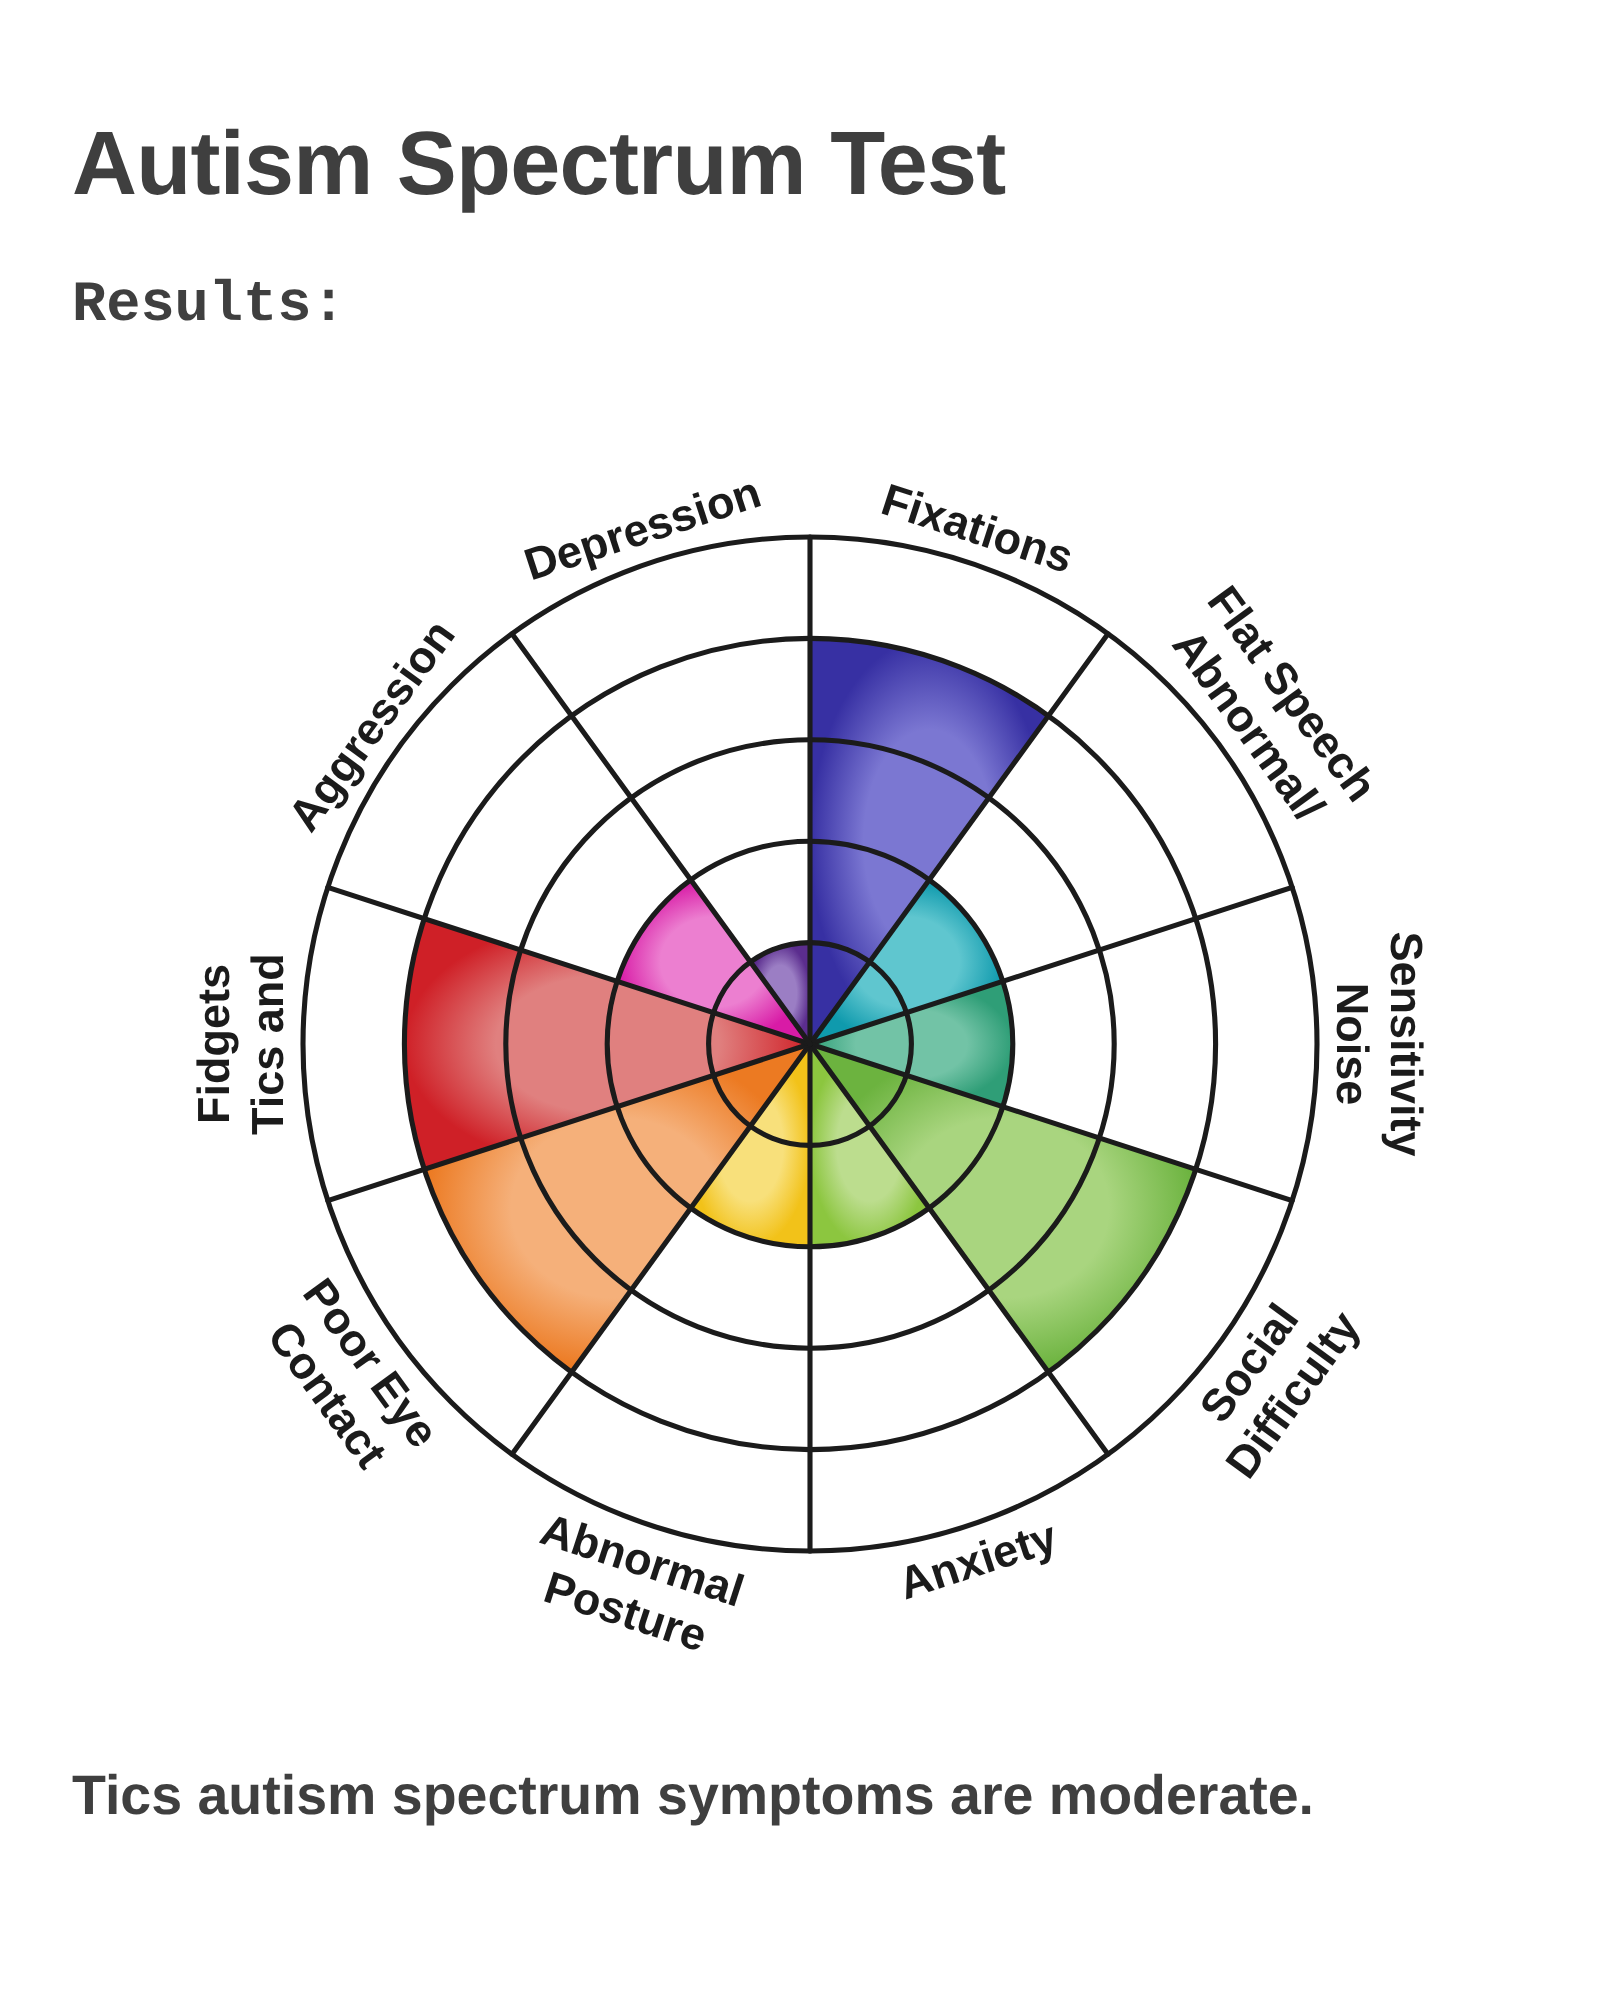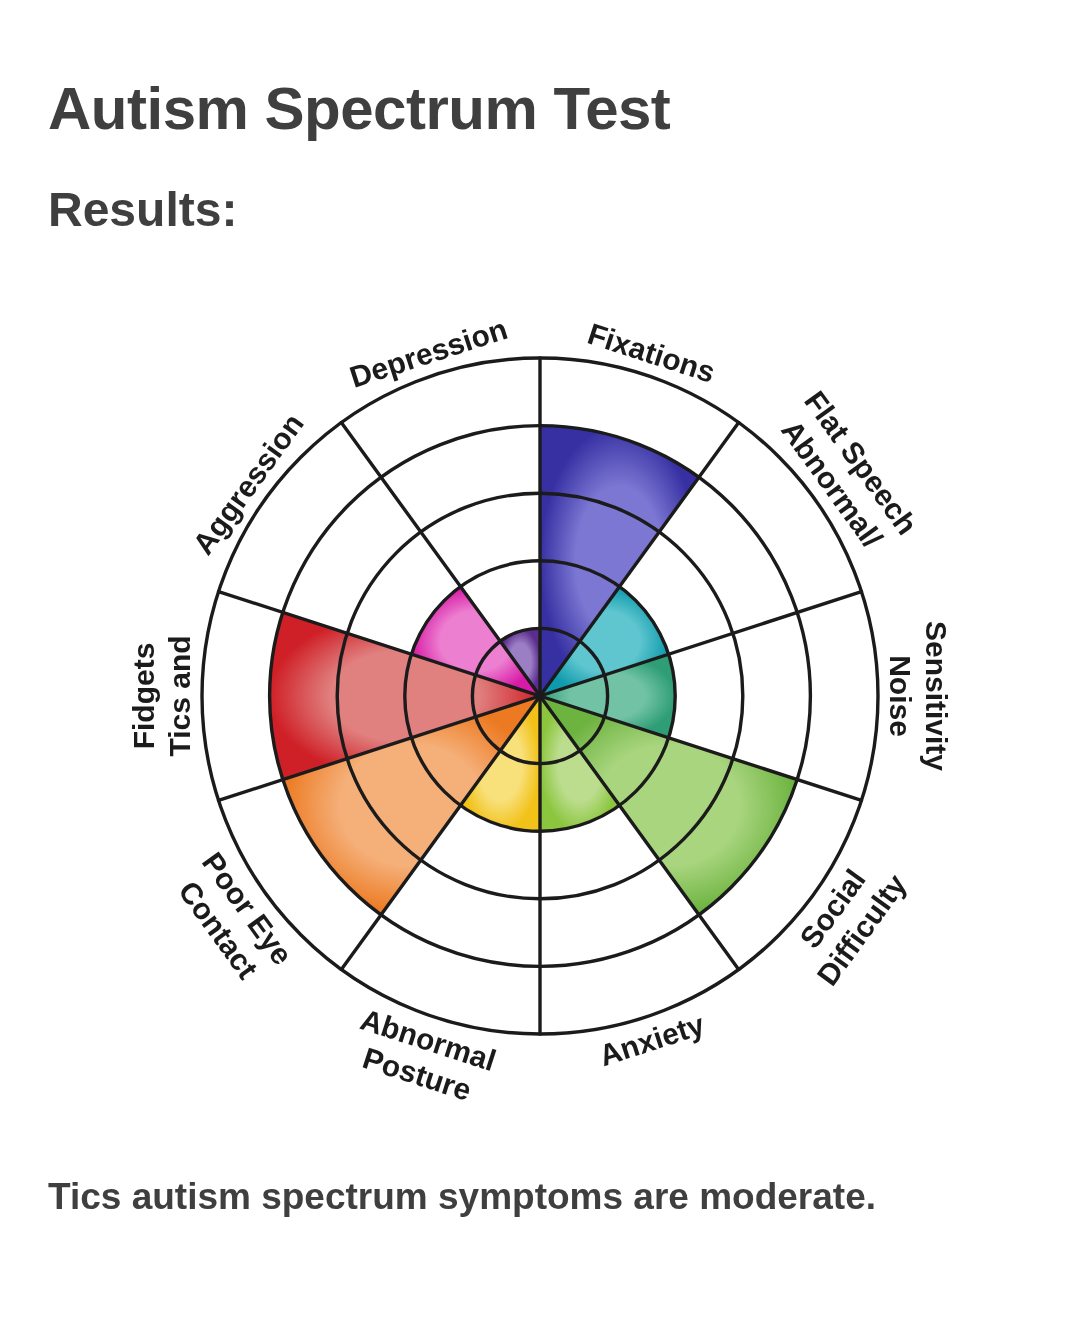--- a/index.html
+++ b/index.html
@@ -29,23 +29,24 @@
     font-size: 60px;
     font-weight: bold;
     letter-spacing: -0.5px;
     color: #3f3f3f;
     line-height: 1.1;
   }
   .results-label {
     position: absolute;
     left: 48px;
     top: 182px;
-    font-size: 48px;
+    font-size: 38px;
     font-weight: bold;
     color: #3f3f3f;
+    font-family: Liberation Mono, monospace;
   }
   .chart-wrap {
     position: absolute;
     left: 0px;
     top: 282px;
     width: 1080px;
     height: 830px;
   }
   .summary {
     position: absolute;

